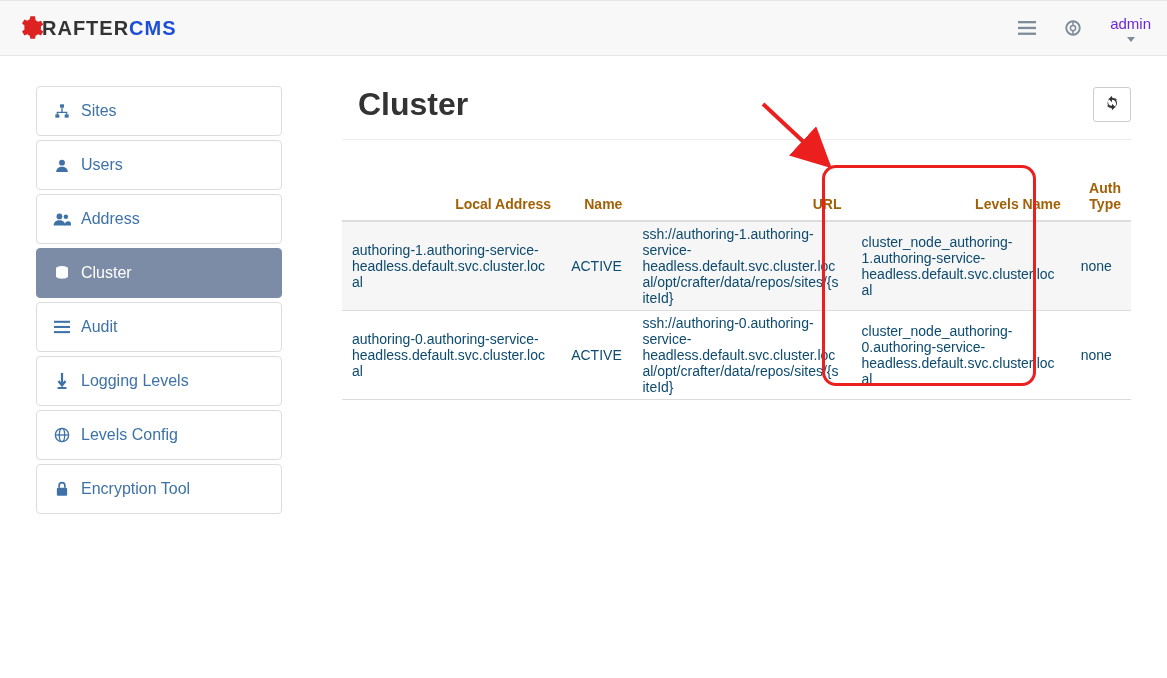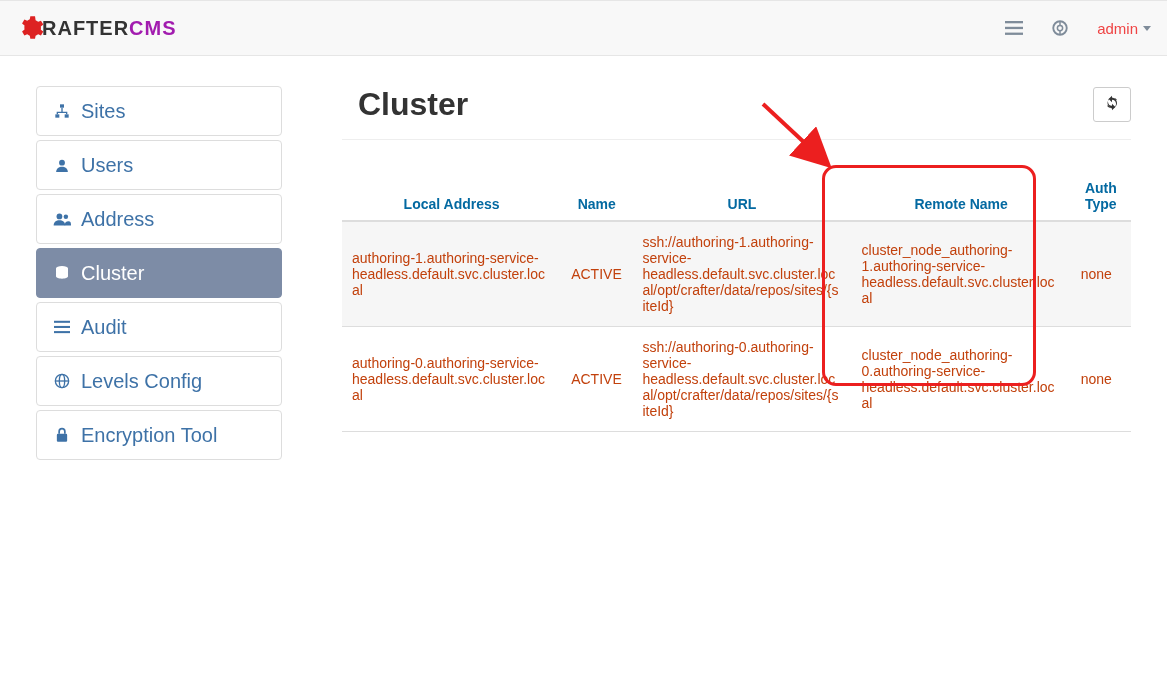--- a/index.html
+++ b/index.html
@@ -28,32 +28,33 @@
     align-items:center;
     justify-content:center;
   }
   .logo-text {
     font-size: 20px;
     font-weight: 700;
     color: #333;
     margin-left: -2px;
     letter-spacing: 1px;
   }
-  .logo-text .red { color: #a21caf; }
+  .logo-text .red { color: #1d4ed8; }
   .top-right {
     display: flex;
     align-items: center;
     gap: 28px;
     color: #7f8c9a;
   }
   .top-right .icon-btn, .top-right .user-menu {
     cursor: pointer;
     display: inline-flex;
     align-items: center;
-    color: #ef4444;
+    color: #6d28d9;
+    flex-direction: column;
   }
   .user-menu { font-size: 15px; gap: 5px; }
   .caret-down {
     width:0;height:0;border-left:4px solid transparent;border-right:4px solid transparent;border-top:5px solid #7f8c9a;
   }
   .content {
     display: flex;
     padding: 30px 0 0 36px;
     gap: 60px;
   }
@@ -64,21 +65,21 @@
   .side-item {
     display: flex;
     align-items: center;
     gap: 10px;
     height: 50px;
     padding: 0 16px;
     border: 1px solid #ddd;
     border-radius: 4px;
     margin-bottom: 4px;
     color: #3e72a7;
-    font-size: 20px;
+    font-size: 16px;
     cursor: pointer;
     background: #fff;
   }
   .side-item.active {
     background: #7d8ca6;
     color: #fff;
     border-color: #7d8ca6;
   }
   .side-icon {
     width: 18px;
@@ -112,35 +113,35 @@
     background: #fff;
     cursor: pointer;
     display: inline-flex;
     align-items: center;
   }
   table.data {
     width: 100%;
     border-collapse: collapse;
   }
   .data th {
-    text-align: center;
+    text-align: right;
     font-weight: 700;
     padding: 8px 10px;
     border-bottom: 2px solid #ddd;
     font-size: 14px;
-    color: #0369a1;
+    color: #a16207;
     vertical-align: bottom;
   }
   .data td {
-    padding: 12px 10px;
+    padding: 4px 10px;
     border-bottom: 1px solid #ddd;
     vertical-align: middle;
     word-break: break-word;
     font-size: 14px;
-    color: #c2410c;
+    color: #0c4a6e;
   }
   .data tbody tr:nth-child(odd) {
     background: #f6f6f6;
   }
   .col-local { width: 200px; }
   .col-state { width: 65px; }
   .col-url   { width: 200px; }
   .col-remote{ width: 200px; }
   .col-auth  { width: 55px; }
   .annot-box {
@@ -237,20 +238,29 @@
           <svg width="16" height="14" viewBox="0 0 18 14">
             <rect width="18" height="2.3" fill="#3e72a7"></rect>
             <rect y="5.8" width="18" height="2.3" fill="#3e72a7"></rect>
             <rect y="11.6" width="18" height="2.3" fill="#3e72a7"></rect>
           </svg>
         </span>
         <span>Audit</span>
       </div>
       <div class="side-item">
         <span class="side-icon">
+          <svg width="12" height="16" viewBox="0 0 12 18">
+            <path d="M6 0v13M2 9l4 5 4-5" stroke="#3e72a7" stroke-width="2.5" fill="none"></path>
+            <line x1="1" y1="17" x2="11" y2="17" stroke="#3e72a7" stroke-width="2.5"></line>
+          </svg>
+        </span>
+        <span>Logging Levels</span>
+      </div>
+      <div class="side-item">
+        <span class="side-icon">
           <svg width="16" height="16" viewBox="0 0 24 24">
             <circle cx="12" cy="12" r="10" fill="none" stroke="#3e72a7" stroke-width="2"></circle>
             <ellipse cx="12" cy="12" rx="4" ry="10" fill="none" stroke="#3e72a7" stroke-width="2"></ellipse>
             <line x1="2" y1="12" x2="22" y2="12" stroke="#3e72a7" stroke-width="2"></line>
           </svg>
         </span>
         <span>Levels Config</span>
       </div>
       <div class="side-item">
         <span class="side-icon">
@@ -275,21 +285,21 @@
         </span>
       </button>
     </div>
 
     <table class="data">
       <thead>
         <tr>
           <th class="col-local">Local Address</th>
           <th class="col-state">Name</th>
           <th class="col-url">URL</th>
-          <th class="col-remote">Remote Name</th>
+          <th class="col-remote">Levels Name</th>
           <th class="col-auth">Auth Type</th>
         </tr>
       </thead>
       <tbody id="tbody">
           <tr>
             <td>authoring-1.authoring-service-headless.default.svc.cluster.local</td>
             <td>ACTIVE</td>
             <td>ssh://authoring-1.authoring-service-headless.default.svc.cluster.local/opt/crafter/data/repos/sites/{siteId}</td>
             <td>cluster_node_authoring-1.authoring-service-headless.default.svc.cluster.local</td>
             <td>none</td>

